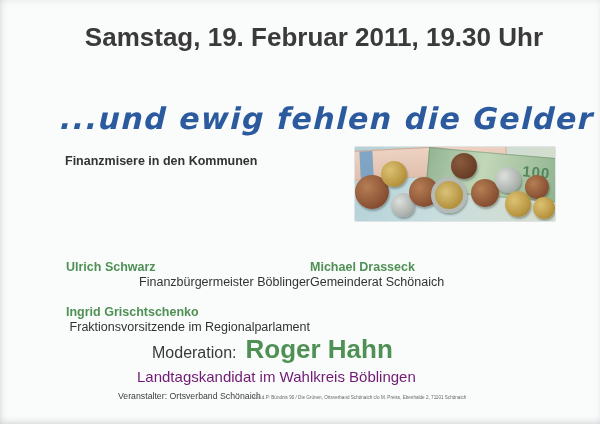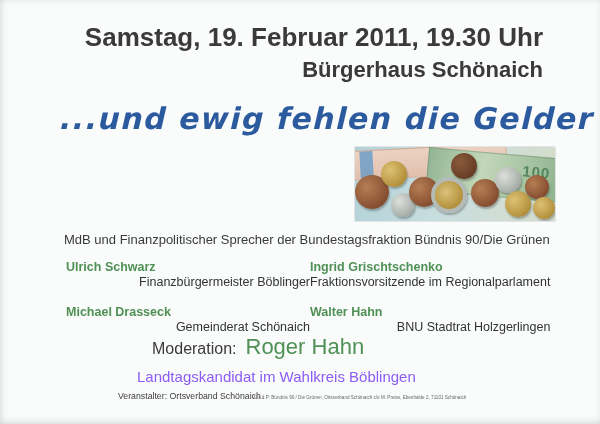--- a/index.html
+++ b/index.html
@@ -78,45 +78,45 @@
     font-size:12.5px; line-height:14.5px;
   }
   .speaker .name { font-weight:700; color:var(--accent-green,#4f9155); }
   .speaker .role { color:#333;text-align:right; }
   .moderation {
     position:absolute; top:334px; left:152px;
     display:flex; align-items:baseline; white-space:nowrap;
   }
   .moderation .label { font-size:16px; color:#3a3a3a; }
   .moderation .name {
-    font-size:22px; font-weight:400; color:var(--accent-green,#4f9155); margin-left:9px;
+    font-size:26px; font-weight:700; color:var(--accent-green,#4f9155); margin-left:9px;
   }
   .moderation-sub {
-    position:absolute; top:368px; left:137px; font-size:15px; color:#8b5cf6; white-space:nowrap;
+    position:absolute; top:368px; left:137px; font-size:15px; color:#701a75; white-space:nowrap;
   }
   .organizer {
     position:absolute; top:390px; left:118px; font-size:9.5px; color:#3d3d3d;
     white-space:nowrap; transform:scaleX(.92); transform-origin:left;
   }
   .imprint {
     position:absolute; top:394px; left:252px; font-size:5px; color:#666;
     white-space:nowrap; transform:scaleX(.92); transform-origin:left;
   }
 </style>
 </head>
 <body>
 
 <div class="page">
 
   <div class="date-line">Samstag, 19. Februar 2011, 19.30 Uhr</div>
-  <div class="venue-line">Bürgerhaus Schönaich</div>
 
   <div class="script-title">...und ewig fehlen die Gelder</div>
 
   <div class="intro">
+    <div>Finanzmisere in den Kommunen</div>
   </div>
 
   <div class="photo">
     <div class="note-pink">
       <i class="strip"></i>
     </div>
     <div class="note-green">
       <span class="denom">100</span>
     </div>
     <i class="coin copper" style="left:0px;  top:28px; width:34px; height:34px;"></i>
@@ -125,38 +125,33 @@
     <i class="coin copper" style="left:54px; top:30px; width:30px; height:30px;"></i>
     <i class="coin copper-dark" style="left:96px; top:6px;  width:26px; height:26px;"></i>
     <i class="coin bicolor" style="left:76px; top:30px; width:36px; height:36px;"></i>
     <i class="coin copper" style="left:116px;top:32px; width:28px; height:28px;"></i>
     <i class="coin silver" style="left:140px;top:20px; width:26px; height:26px;"></i>
     <i class="coin gold" style="left:150px;top:44px; width:26px; height:26px;"></i>
     <i class="coin copper" style="left:170px;top:28px; width:24px; height:24px;"></i>
     <i class="coin gold" style="left:178px;top:50px; width:22px; height:22px;"></i>
   </div>
 
-  <div class="schick-role">MdB und Finanzpolitischer Sprecher der Bundestagsfraktion Bündnis 90/Die Grünen</div>
 
   <div class="speakers">
     <div class="speaker">
       <div class="name">Ulrich Schwarz</div>
       <div class="role">Finanzbürgermeister Böblinger</div>
     </div>
     <div class="speaker">
-      <div class="name">Ingrid Grischtschenko</div>
-      <div class="role">Fraktionsvorsitzende im Regionalparlament</div>
-    </div>
-    <div class="speaker">
       <div class="name">Michael Drasseck</div>
       <div class="role">Gemeinderat Schönaich</div>
     </div>
     <div class="speaker">
-      <div class="name">Walter Hahn</div>
-      <div class="role">BNU Stadtrat Holzgerlingen</div>
+      <div class="name">Ingrid Grischtschenko</div>
+      <div class="role">Fraktionsvorsitzende im Regionalparlament</div>
     </div>
   </div>
 
   <div class="moderation">
     <span class="label">Moderation:</span>
     <span class="name">Roger Hahn</span>
   </div>
   <div class="moderation-sub">Landtagskandidat im Wahlkreis Böblingen</div>
 
   <div class="organizer">Veranstalter: Ortsverband Schönaich</div>

